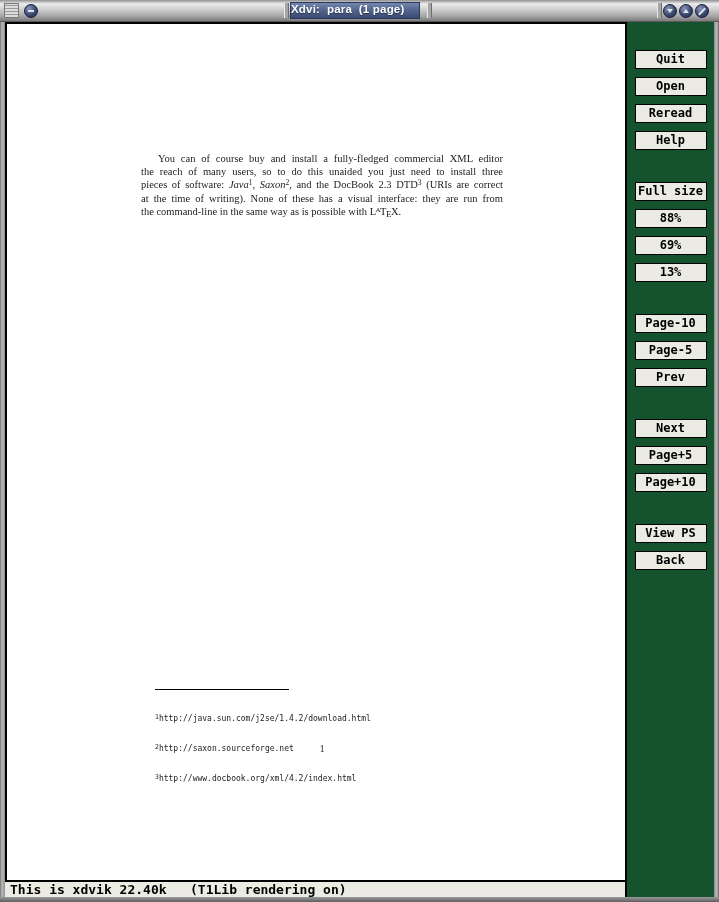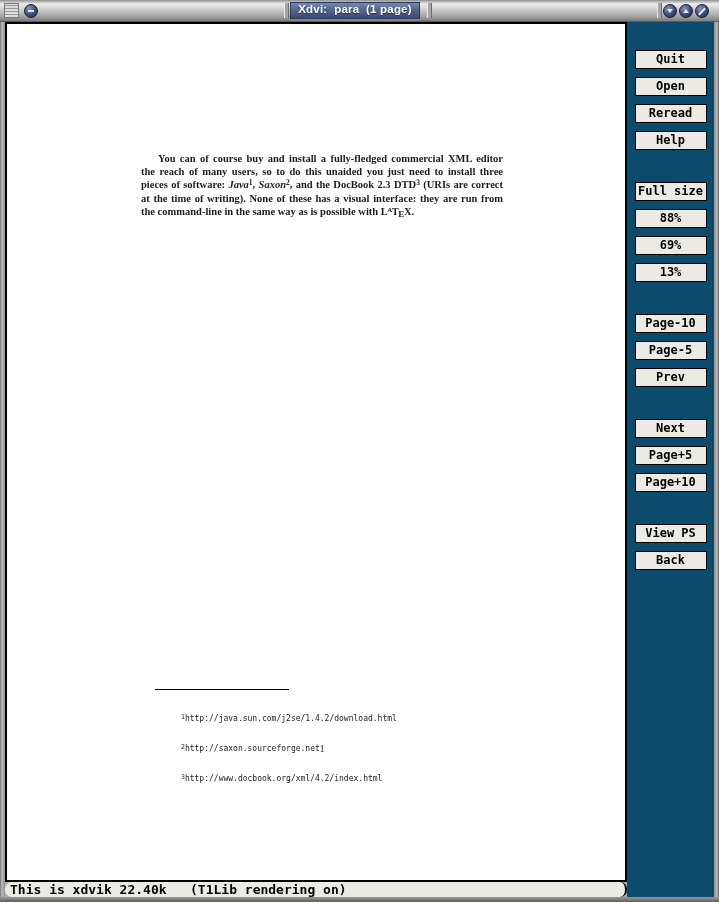--- a/index.html
+++ b/index.html
@@ -38,68 +38,68 @@
     display:flex;align-items:center;justify-content:center;
   }
   .glyph-minus{width:6px;height:2px;background:#dde4f4;}
   .glyph-down{width:0;height:0;border-left:3.5px solid transparent;border-right:3.5px solid transparent;border-top:4px solid #dde4f4;}
   .glyph-up{width:0;height:0;border-left:3.5px solid transparent;border-right:3.5px solid transparent;border-bottom:4px solid #dde4f4;}
   .glyph-slash{width:2px;height:9px;background:#dde4f4;transform:rotate(45deg);}
   .title-plate{
     position:absolute;left:290px;top:2px;width:130px;height:17px;box-sizing:border-box;
     border:1px solid #2b3a5e;
     background:linear-gradient(to bottom,#7487ac 0%,#55668e 45%,#3a4a70 100%);
-    color:#ffffff;text-align:center;line-height:15px;
+    color:#ffffff;text-align:left;line-height:15px;
     font:bold 11.5px "Liberation Sans", sans-serif;
     white-space:pre;letter-spacing:.2px;
     text-shadow:0 1px 1px #22304f;
   }
   .groove{
     position:absolute;top:3px;height:15px;width:3px;
     border-left:1px solid #e9e9e9;border-right:1px solid #6f6f6f;background:#a5a5a5;
   }
   
   .main{position:absolute;left:5px;top:22px;width:709px;height:875px;}
   .viewport{
     position:absolute;left:0;top:0;width:618px;height:856px;
     border:2px solid #000;background:#ffffff;
   }
   .statusbar{
     position:absolute;left:0;top:860px;width:620px;height:15px;box-sizing:content-box;
     background:#ECEBE3;border-right:2px solid #000;
     font:bold 13px "DejaVu Sans Mono", monospace;color:#000;
-    line-height:15px;white-space:pre;padding-left:5px;width:615px;border-radius:7px;
+    line-height:15px;white-space:pre;padding-left:5px;width:615px;
   }
   .sidebar{
     position:absolute;left:622px;top:0;width:87px;height:875px;
-    background:#0c4a6e;padding-top:28px;box-sizing:border-box;
+    background:#14532d;padding-top:28px;box-sizing:border-box;
   }
   .sbtn{
     width:72px;height:19px;box-sizing:border-box;margin:0 auto 8px auto;
     border:1px solid #000;background:#ECEBE3;
     font:bold 12px "DejaVu Sans Mono", monospace;color:#000;
     text-align:center;line-height:17px;white-space:pre;cursor:default;
   }
   .group-gap{height:24px;}
   
   .para{
     position:absolute;left:134px;top:128px;width:362px;
     font:10.5px "Liberation Serif", serif;color:#1c1c1c;line-height:13px;
   }
-  .pline{text-align:justify;text-align-last:justify;font-weight:bold;}
+  .pline{text-align:justify;text-align-last:justify;}
   .pline.first{padding-left:17px;box-sizing:border-box;}
   .pline.last{text-align:center;text-align-last:left;}
   .it{font-style:italic;margin-top:15px;}
   .fsup{font-size:7.5px;position:relative;top:-3.5px;}
   .ltx-a{font-size:7px;position:relative;top:-3px;margin:0 -0.5px;}
   .ltx-e{font-size:9px;position:relative;top:2px;margin:0 -0.5px;}
   .fn-rule{position:absolute;left:148px;top:665px;width:134px;height:1px;background:#000;}
   .footnotes{
     position:absolute;left:148px;top:670px;
-    font:8px "DejaVu Sans Mono", monospace;color:#222;line-height:10px;white-space:pre;margin-left:26px;
+    font:8px "DejaVu Sans Mono", monospace;color:#222;line-height:10px;white-space:pre;
   }
   .fn-num{font-size:6.5px;position:relative;top:-2.5px;}
   .page-num{
     position:absolute;left:134px;top:719px;width:362px;text-align:center;
     font:10.5px "Liberation Serif", serif;color:#333;
   }
 </style>
 </head>
 <body>
 

